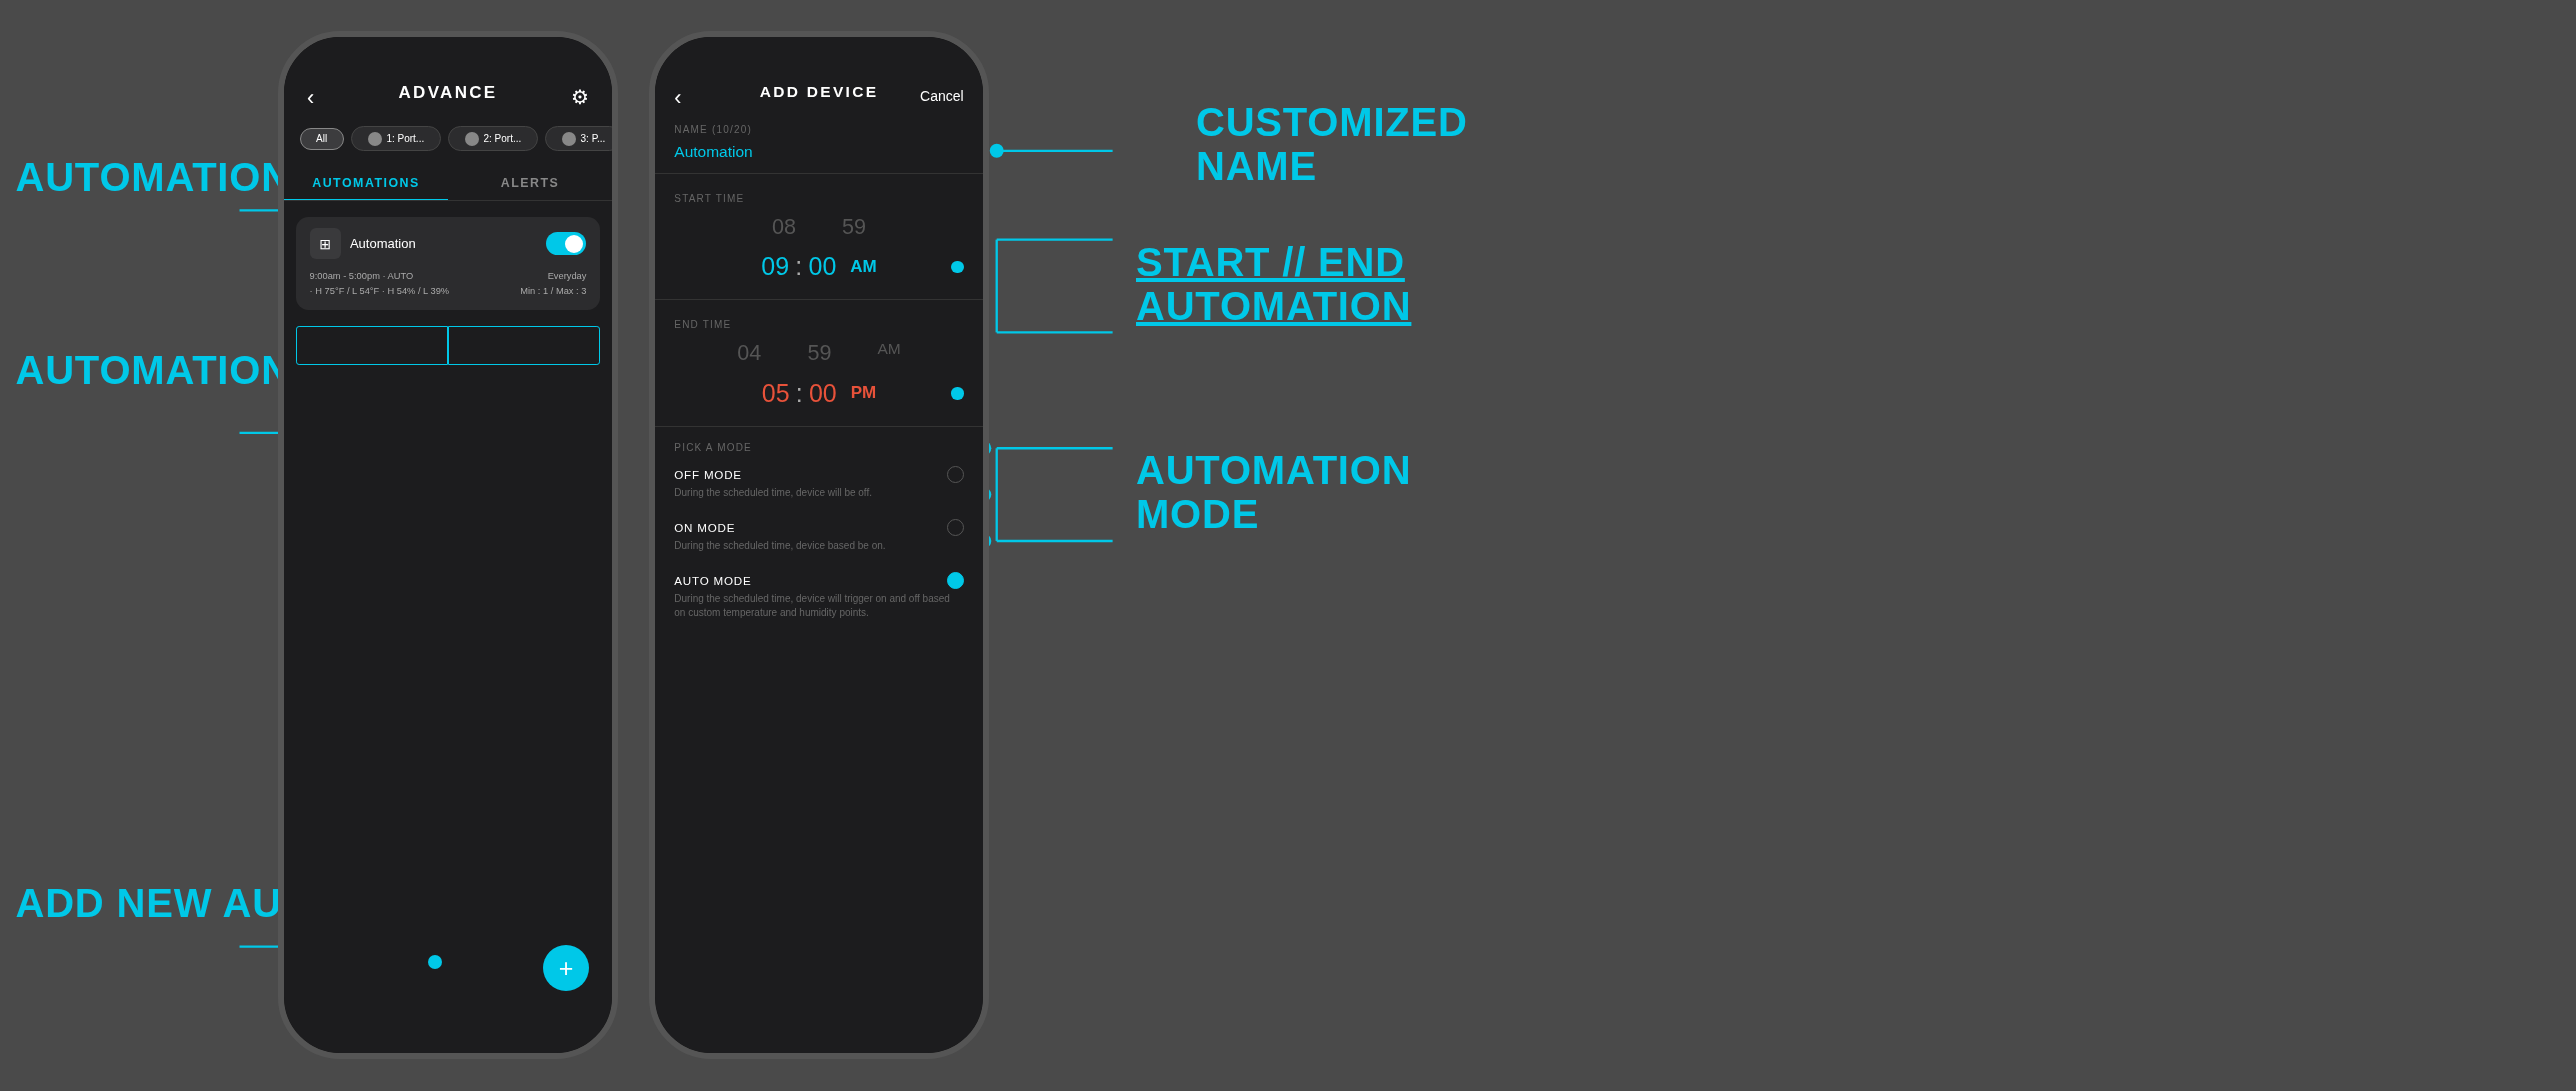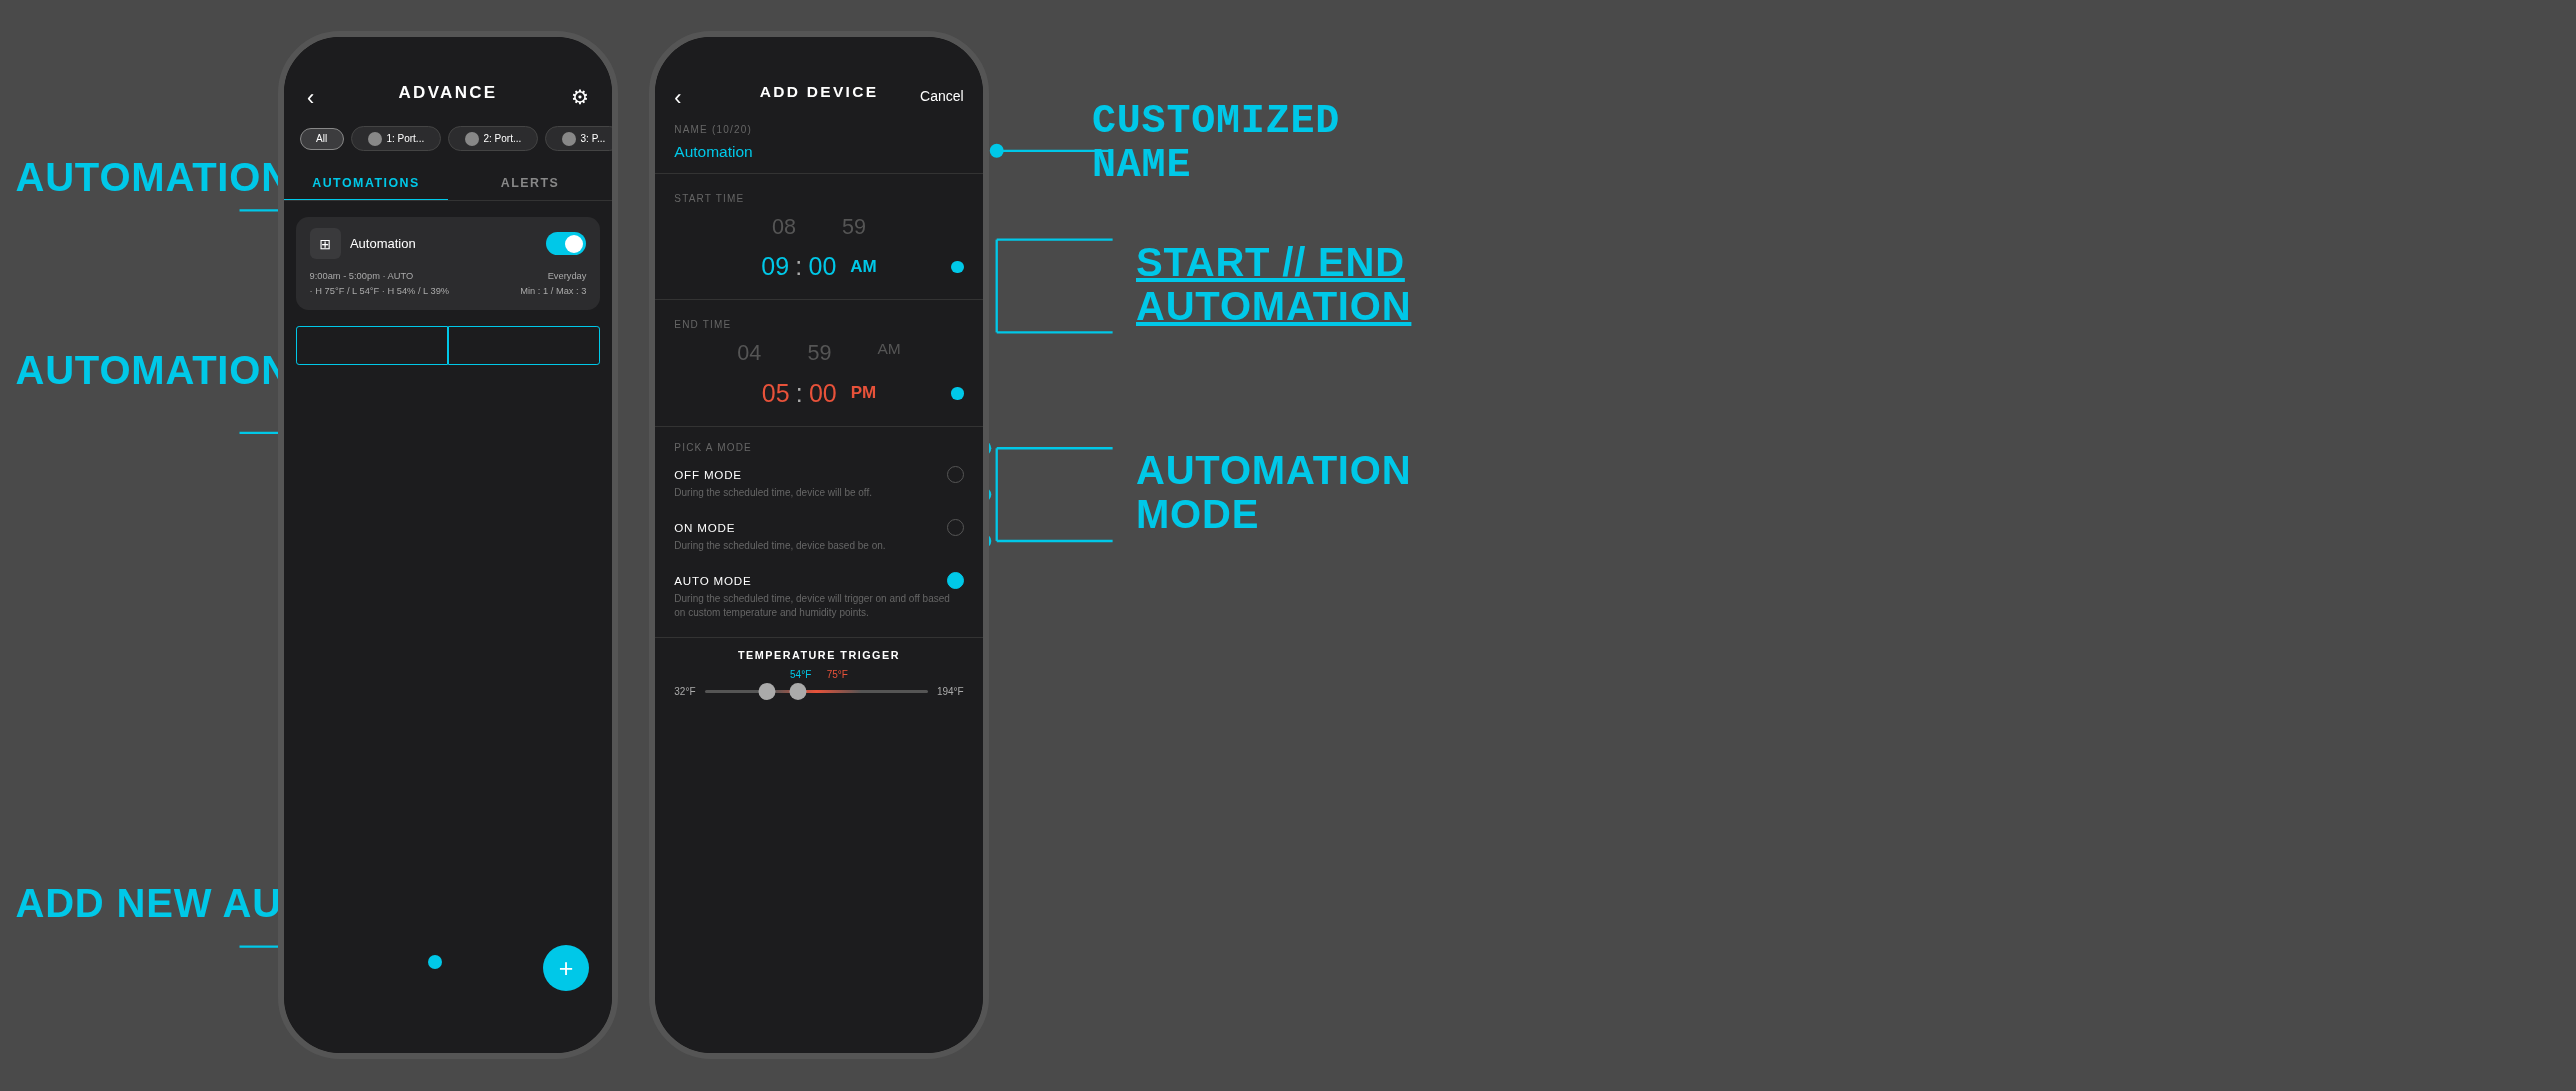--- a/index.html
+++ b/index.html
@@ -510,21 +510,21 @@
 <div class="annotation" style="left:15.5px; top:348px;">
   <span style="display:block;">AUTOMATION
 SELECTIONS</span>
 </div>
 
 <div class="annotation" style="left:15.5px; top:881px;">
   <span style="display:block;">ADD NEW
 AUTOMATION</span>
 </div>
 
-<div class="annotation" style="left:1092px; top:100px;font-family:Liberation Mono, monospace;">
+<div class="annotation" style="left:1196px; top:100px;">
   <span style="display:block;">CUSTOMIZED<br>NAME</span>
 </div>
 
 <div class="annotation" style="left:1136px; top:240px;text-decoration:underline;">
   <span style="display:block;">START // END<br>AUTOMATION</span>
 </div>
 
 <div class="annotation" style="left:1136px; top:448px;">
   <span style="display:block;">AUTOMATION<br>MODE</span>
 </div>
@@ -672,31 +672,16 @@
 
       <div class="p2-mode-option">
         <div class="p2-mode-header">
           <span class="p2-mode-label">AUTO MODE</span>
           <div class="p2-mode-radio selected"></div>
         </div>
         <div class="p2-mode-desc">During the scheduled time, device will trigger on and off based on custom temperature and humidity points.</div>
       </div>
     </div>
 
-    <div class="p2-temp-section">
-      <div class="p2-temp-title">TEMPERATURE TRIGGER</div>
-      <div class="p2-temp-labels">
-        <span class="p2-temp-label-blue">54°F</span>
-        <span class="p2-temp-label-red">75°F</span>
-      </div>
-      <div class="p2-slider-row">
-        <span class="p2-slider-min">32°F</span>
-        <div class="p2-slider-track">
-          <div class="p2-slider-thumb1"></div>
-          <div class="p2-slider-thumb2"></div>
-        </div>
-        <span class="p2-slider-min">194°F</span>
-      </div>
-    </div>
 
   </div>
 </div>
 
 
 </body></html>

